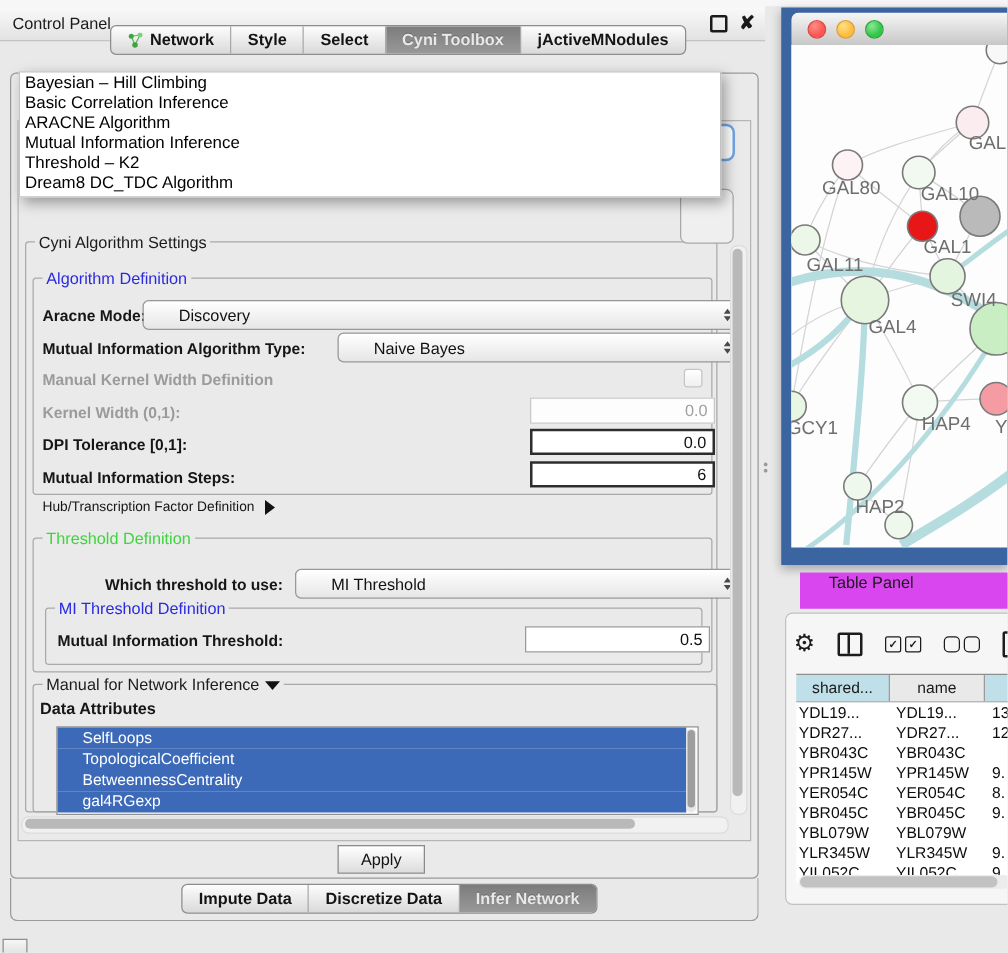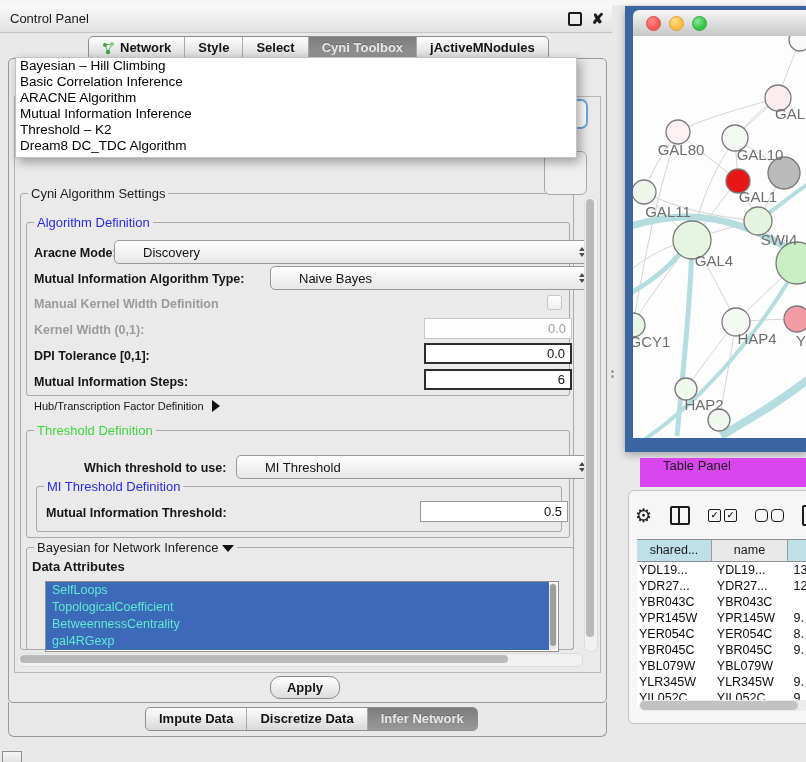--- a/index.html
+++ b/index.html
@@ -42,29 +42,29 @@
   .tri-down{width:0;height:0;border-left:3.5px solid transparent;border-right:3.5px solid transparent;border-top:4px solid #4a4a4a}
   .tfield{position:absolute;background:#fff;font-size:13px;display:flex;align-items:center;justify-content:flex-end;padding:0 5px}
   .tfield.strong{border:2px solid #2d2d2d}
   .tfield.normal{border:1px solid #9a9a9a}
   .tfield.disabled{border:1px solid #c8c8c8;color:#a0a0a0;background:#fdfdfd}
   .checkbox{position:absolute;width:13px;height:13px;border:1px solid #c6c6c6;border-radius:3px;background:linear-gradient(#fff,#efefef)}
   .hub-row{position:absolute;font-size:11px;color:#141414;display:flex;align-items:center;gap:8px}
   .tri-right{width:0;height:0;border-top:6px solid transparent;border-bottom:6px solid transparent;border-left:8px solid #111}
   .tri-dn-lg{display:inline-block;width:0;height:0;border-left:6px solid transparent;border-right:6px solid transparent;border-top:7px solid #111;vertical-align:middle;margin-left:4px}
   .attr-list{position:absolute;background:#fff;border:1px solid #8f8f8f}
-  .attr-item{height:17px;line-height:17px;padding-left:6px;font-size:12.5px;color:#5eead4;background:#3c69b8;margin-right:9px}
+  .attr-item{height:17px;line-height:17px;padding-left:20px;font-size:12.5px;color:#ffffff;background:#3c69b8;margin-right:9px}
   .list-sb{position:absolute;right:1px;top:1px;width:8px;bottom:1px;background:#e8e8e8;border-radius:4px}
   .list-sb .th{position:absolute;left:1px;right:1px;top:1px;height:92%;background:#9e9e9e;border-radius:4px}
   .vscroll{position:absolute;width:12px;background:#f1f1f1;border:1px solid #dcdcdc;border-radius:6px}
   .vscroll .th{position:absolute;left:1px;width:8px;background:#b9b9b9;border-radius:5px}
   .hscroll{position:absolute;height:12px;background:#f1f1f1;border:1px solid #dcdcdc;border-radius:6px}
   .hscroll .th{position:absolute;top:1px;height:8px;background:#b9b9b9;border-radius:5px}
-  .apply-btn{position:absolute;width:68px;height:21px;border:1px solid #8a8a8a;border-radius:10px;
-       background:linear-gradient(#fff,#dcdcdc);font-size:13px;font-weight:bold;color:#141414;
+  .apply-btn{position:absolute;width:68px;height:21px;border:1px solid #8a8a8a;border-radius:0;
+       background:linear-gradient(#fff,#dcdcdc);font-size:13px;font-weight:normal;color:#141414;
        display:flex;align-items:center;justify-content:center}
   .bottom-edge{left:8px;top:702px;width:597px;height:34px;border:1px solid #9a9a9a;border-top:none;
        border-radius:0 0 6px 6px;background:transparent}
   .sash{left:609px;top:368px;width:7px;height:12px;display:flex;flex-direction:column;gap:2px;align-items:center;justify-content:center}
   .sash i{width:3px;height:3px;background:#9a9a9a;border-radius:50%}
   .corner-widget{left:2px;top:751px;width:18px;height:14px;border:1px solid #8e8e8e;background:linear-gradient(#f6f6f6,#ddd)}
   
   .net-window{left:625px;top:6px;width:181px;height:446px;background:#3a65a0;box-shadow:0 3px 8px rgba(0,0,0,.3)}
   .net-titlebar{position:absolute;left:8px;top:4px;right:0;height:26px;
        background:linear-gradient(#f6f6f6,#c7c7c7);border-bottom:1px solid #9a9a9a;border-top-left-radius:6px}
@@ -112,21 +112,21 @@
     <span class="sq-icon"></span>
     <span class="x-icon">✘</span>
   </span>
 </div>
 
 <div class="abs outer-panel"></div>
 <div class="abs inner-panel"></div>
 <div class="abs frag-combo"></div>
 <div class="abs frag-box"></div>
 
-<div class="abs tabstrip" style="left:88px;top:36px">
+<div class="abs tabstrip" style="left:88px;top:20px">
   <div class="tab">
     <svg class="net-tab-icon" width="13" height="13" viewBox="0 0 13 13">
       <line x1="3" y1="3" x2="10" y2="2" stroke="#58b558" stroke-width="1"></line>
       <line x1="3" y1="3" x2="6" y2="10" stroke="#58b558" stroke-width="1"></line>
       <line x1="10" y1="2" x2="6" y2="10" stroke="#58b558" stroke-width="1"></line>
       <circle cx="3" cy="3" r="2" fill="#3fa33f"></circle>
         <circle cx="10" cy="2" r="2" fill="#7ed07e"></circle>
         <circle cx="6" cy="10" r="2.2" fill="#3fa33f"></circle>
     </svg>
     <span>Network</span>
@@ -213,21 +213,21 @@
 <div class="abs grp" style="left:36px;top:486px;width:524px;height:44px">
   <span class="grp-legend legend-blue">MI Threshold Definition</span>
 </div>
 <span class="flabel" style="left:46px;top:506px">Mutual Information Threshold:</span>
 <div class="tfield normal" style="left:420px;top:501px;width:136px;height:19px">
   <span>0.5</span>
 </div>
 
 <div class="abs grp" style="left:26px;top:547px;width:546px;height:101px">
   <span class="grp-legend">
-    <span>Bayesian for Network Inference</span><i class="tri-dn-lg"></i>
+    <span>Manual for Network Inference</span><i class="tri-dn-lg"></i>
   </span>
 </div>
 <span class="flabel" style="left:32px;top:559px;font-size:13px">Data Attributes</span>
 <div class="attr-list" style="left:45px;top:581px;width:512px;height:69px">
   <div class="list-sb">
       <div class="th"></div>
     </div>
 <div class="attr-item">SelfLoops</div>
     <div class="attr-item">TopologicalCoefficient</div>
     <div class="attr-item">BetweennessCentrality</div>

